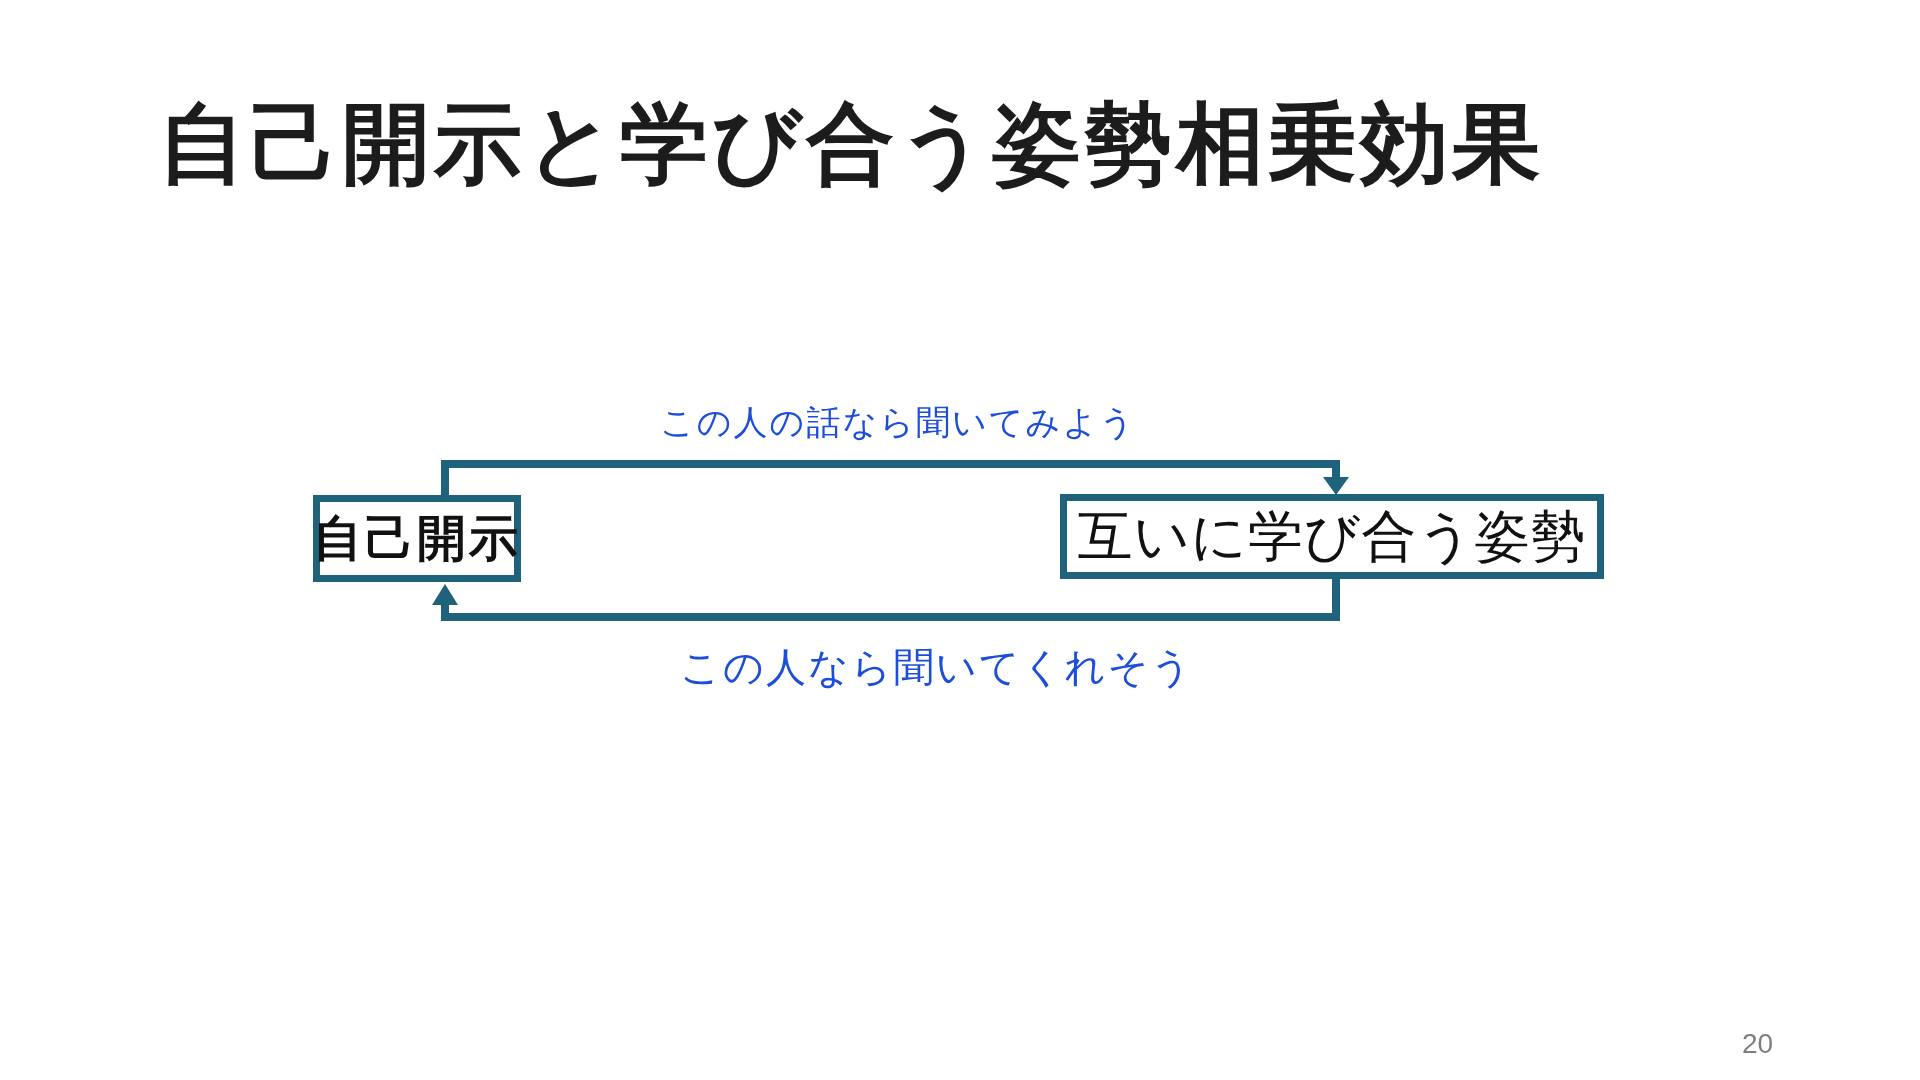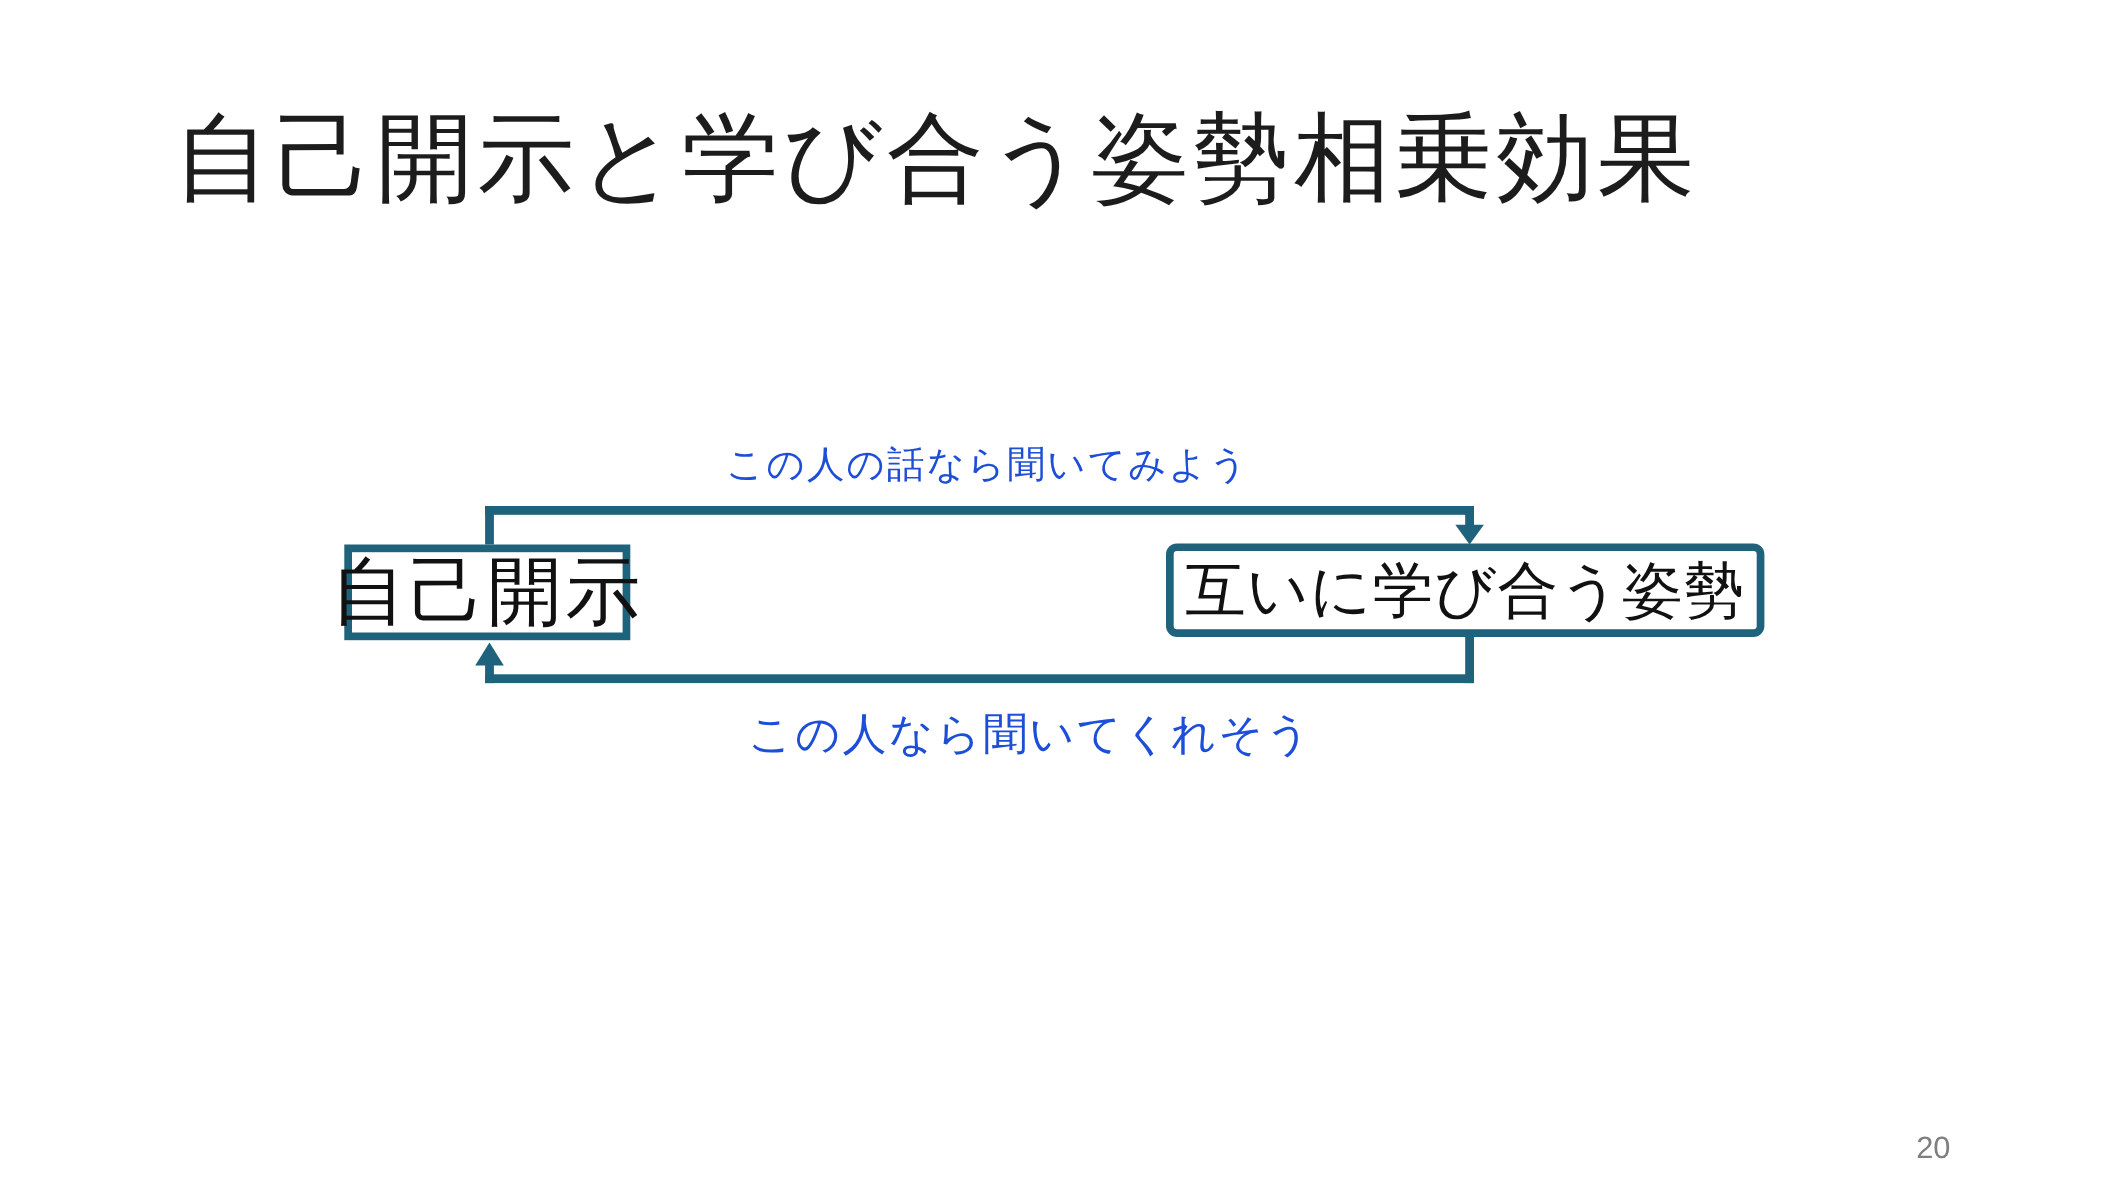--- a/index.html
+++ b/index.html
@@ -14,52 +14,52 @@
     height: 1080px;
     background: #ffffff;
     overflow: hidden;
   }
   .slide-title {
     position: absolute;
     left: 158px;
     top: 100px;
     font-size: 88px;
     line-height: 1;
-    font-weight: 400;
+    font-weight: 700;
     letter-spacing: 4px;
     color: #1c1c1c;
     white-space: nowrap;
   }
   .node-box {
     position: absolute;
     border: 7px solid var(--accent);
     background: #ffffff;
     display: flex;
     align-items: center;
     justify-content: center;
     box-sizing: border-box;
     color: #111111;
     white-space: nowrap;
   }
   .node-box.left {
     left: 313px;
     top: 495px;
-    width: 260px;
+    width: 208px;
     height: 87px;
-    font-size: 68px;
+    font-size: 49px;
     letter-spacing: 3px;
+    font-weight: bold;
   }
   .node-box.right {
     left: 1060px;
     top: 494px;
     width: 544px;
     height: 85px;
     font-size: 55px;
     letter-spacing: 1px;
-    border-radius: 10px;
   }
   .hline, .vline {
     position: absolute;
     background: var(--accent);
   }
   .arrowhead {
     position: absolute;
     width: 0;
     height: 0;
   }

